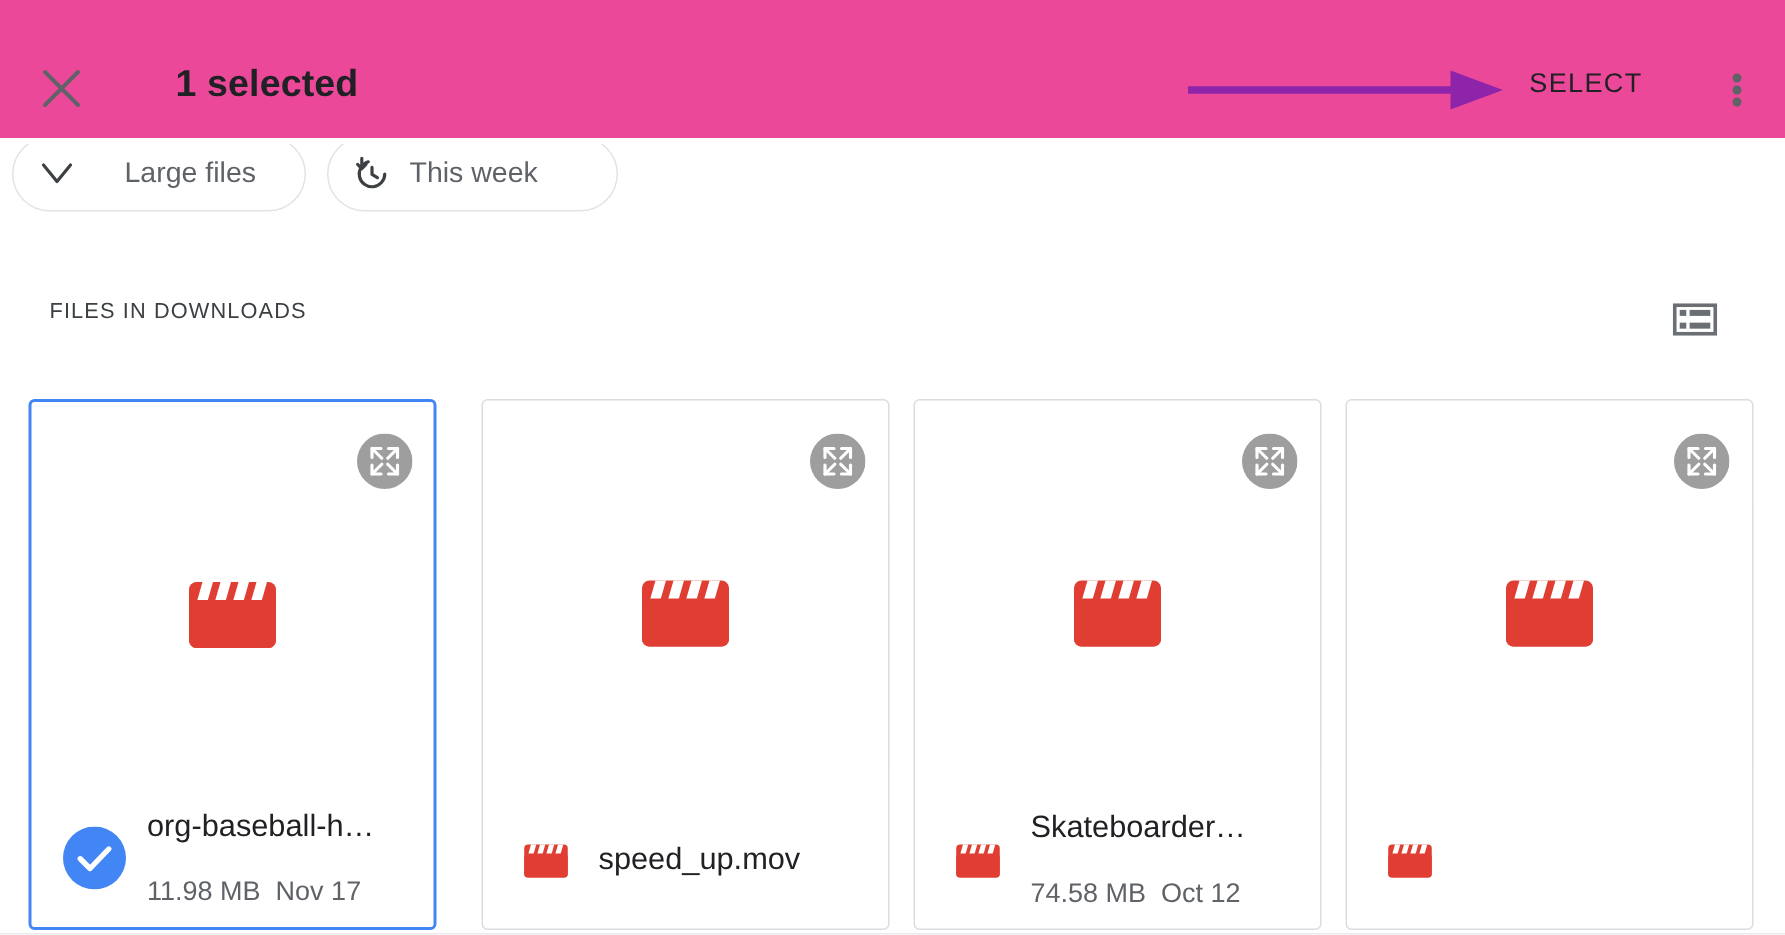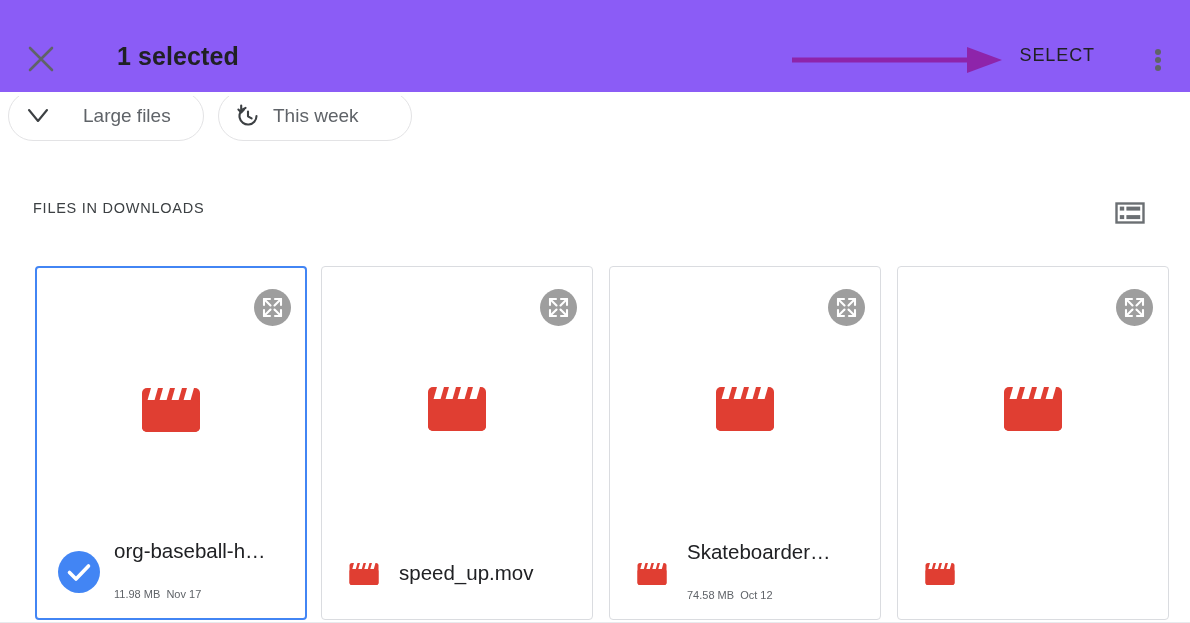--- a/index.html
+++ b/index.html
@@ -15,21 +15,21 @@
     -webkit-font-smoothing: antialiased;
     position: relative;
   }
 
   
   .appbar {
     position: absolute;
     left: 0; top: 0;
     width: 1190px;
     height: 92px;
-    background: #8b5cf6;
+    background: #ec4899;
     z-index: 20;
   }
   .close-btn {
     position: absolute;
     left: 22px; top: 40px;
     width: 38px; height: 38px;
     cursor: pointer;
   }
   .close-btn svg { display: block; }
 
@@ -160,21 +160,21 @@
     height: 354px;
     box-sizing: border-box;
     border: 1px solid #dadce0;
     border-radius: 4px;
     background: #ffffff;
     cursor: pointer;
   }
   .card.selected {
     border: 2px solid #4285f4;
   }
-  #card-0 { left: 35px; }
+  #card-0 { left: 19px; }
   #card-1 { left: 321px; }
   #card-2 { left: 609px; padding-left: 16px; }
   #card-3 { left: 897px; }
 
   .card .expand-icon {
     position: absolute;
     right: 15px;
     top: 22px;
     width: 37px;
     height: 37px;
@@ -217,21 +217,21 @@
     padding-right: 6px;
   }
   .file-name {
     font-size: 20.5px;
     color: #202124;
     line-height: 26px;
     white-space: nowrap;
     overflow: hidden;
   }
   .file-meta {
-    font-size: 11px;
+    font-size: 18px;
     color: #5f6368;
     line-height: 24px;
     white-space: nowrap;
     margin-top: 18px;
   }
 
   .bottom-rule {
     position: absolute;
     left: 0;
     bottom: 0;

